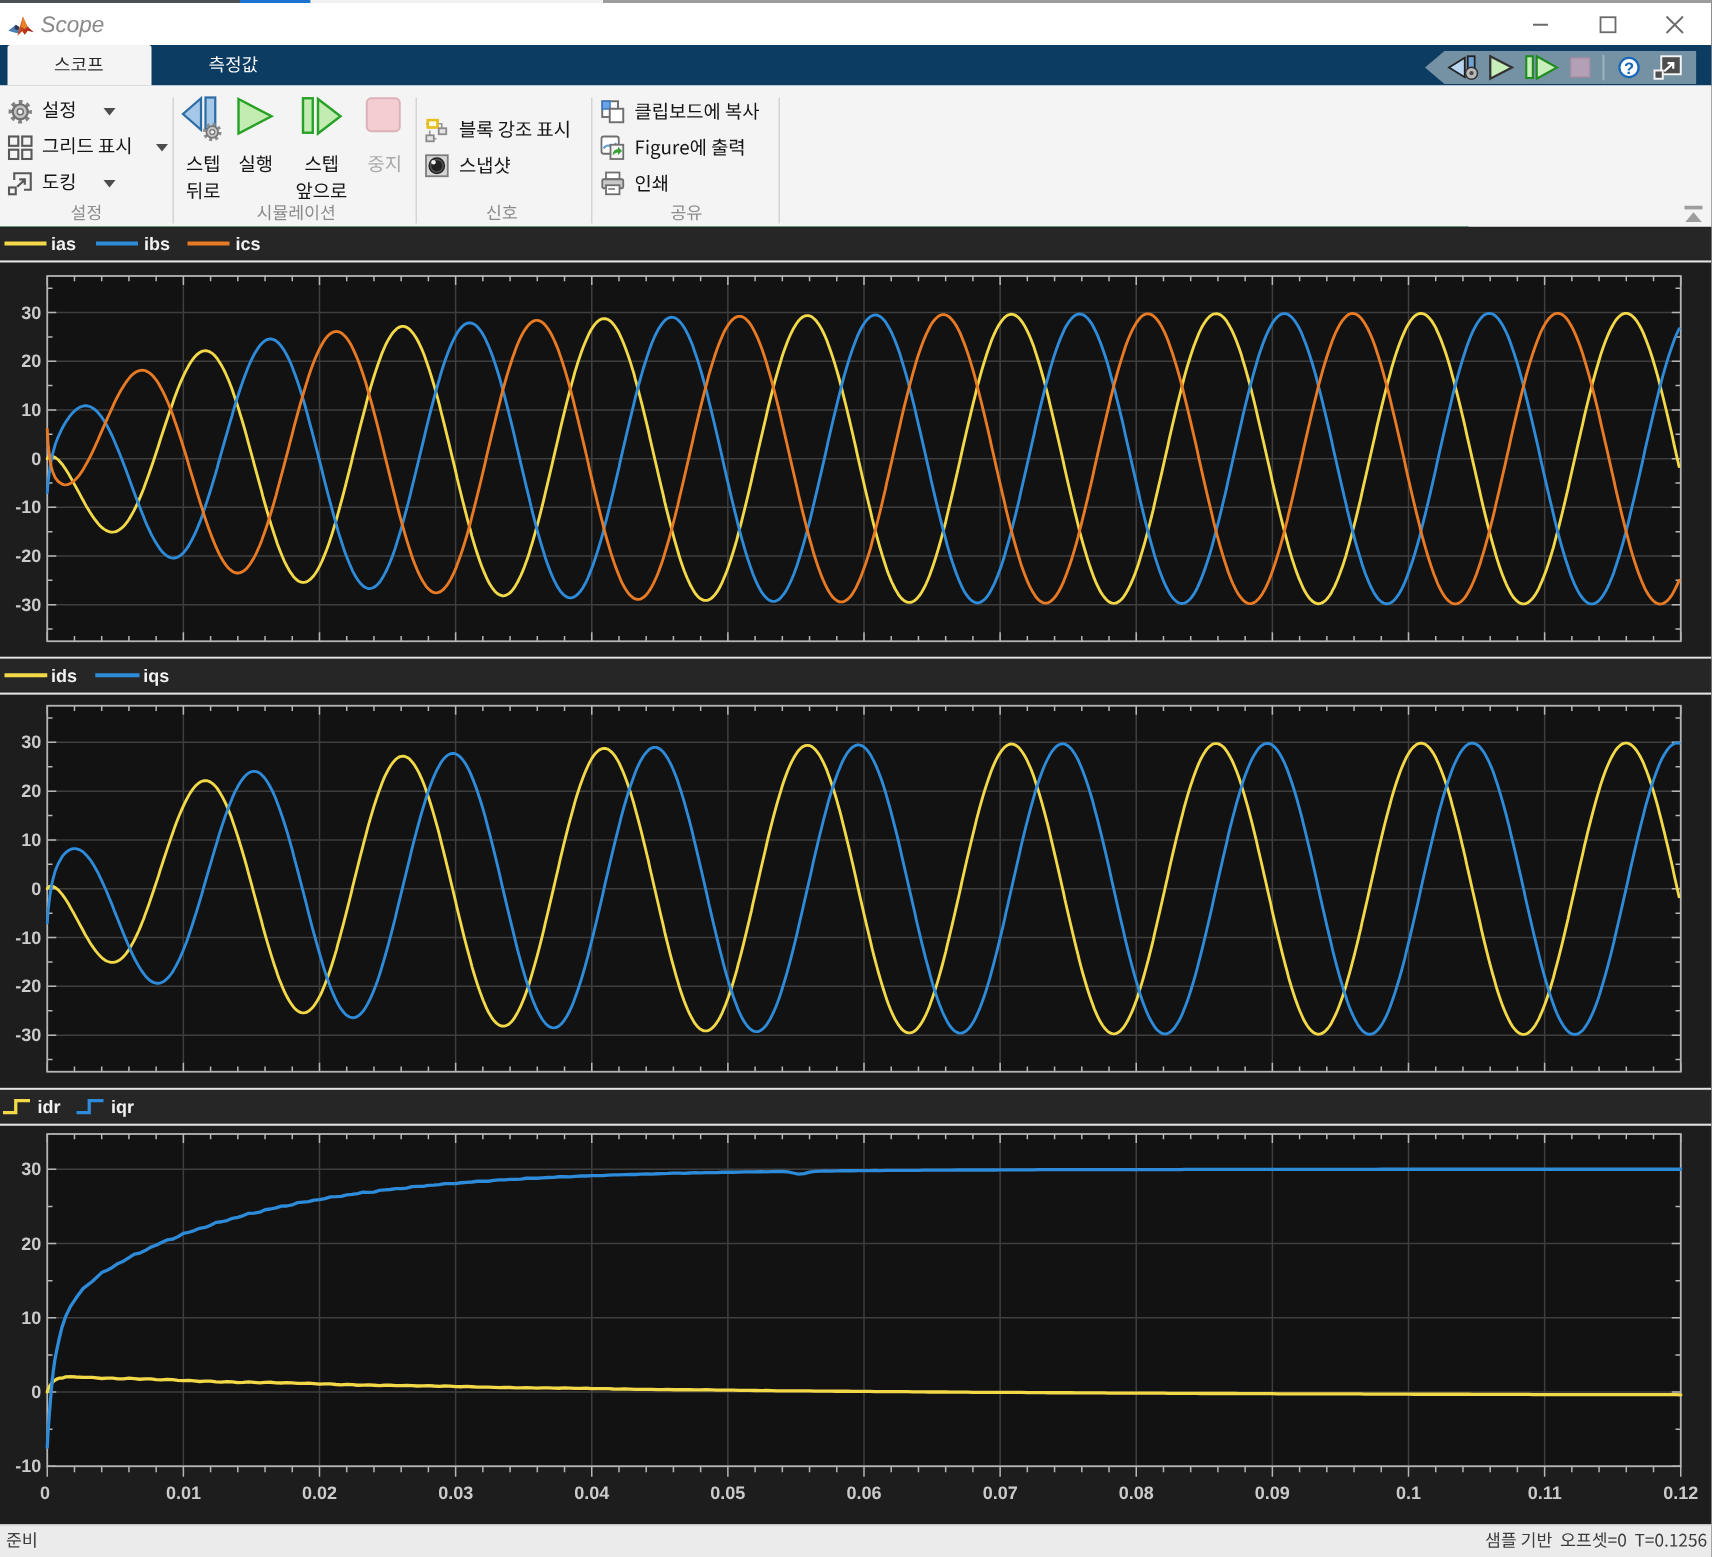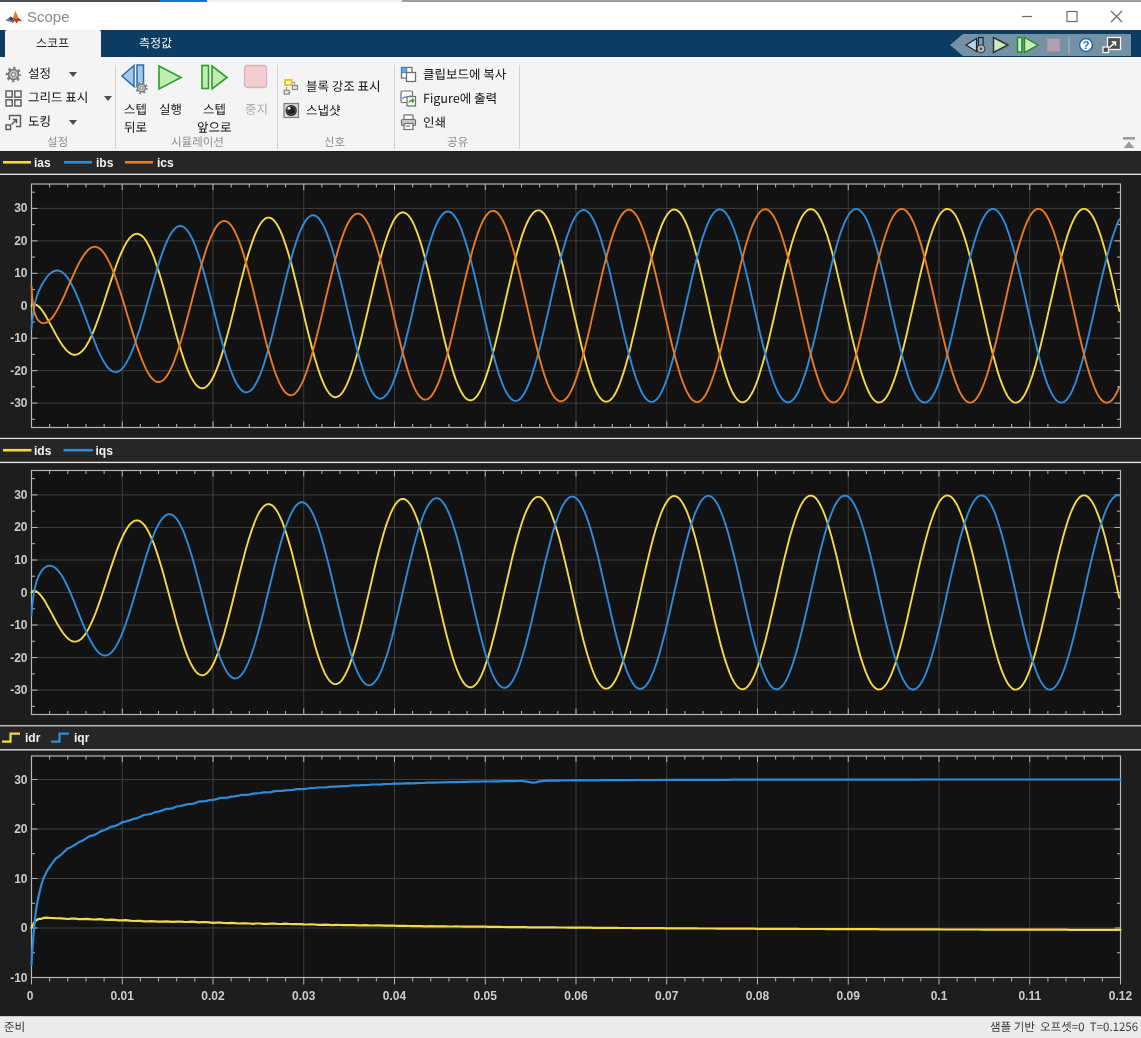--- a/index.html
+++ b/index.html
@@ -7,21 +7,21 @@
 body { font-family:"Liberation Sans",sans-serif; position:relative; background:#fff; }
 .abs { position:absolute; }
 
 
 #topstrip { left:0; top:0; width:1141px; height:2px; background:#9c9c9c; }
 #topstrip .s1{position:absolute;left:0;top:0;width:160px;height:2px;background:#4c5156;}
 #topstrip .s2{position:absolute;left:160px;top:0;width:47px;height:2px;background:#1a73d1;}
 #topstrip .s3{position:absolute;left:207px;top:0;width:195px;height:2px;background:#eff1f2;}
 
 
-#titlebar { left:0; top:2px; width:1013px; height:28px; background:#ffffff; }
+#titlebar { left:0; top:2px; width:1013px; height:28px; background:#ffffff;font-style:italic; }
 #titletext { left:27px; top:6px; font-size:15px; color:#8a8a8a; }
 .winbtn { position:absolute; top:0; width:46px; height:28px; }
 #btnmin { left:1004px; }
 #btnmax { left:1049px; }
 #btncls { left:1094px; }
 
 
 #tabband { left:0; top:30px; width:1141px; height:27px; background:#0d3c63; }
 #tab1 { left:5px; top:0px; width:96px; height:27px; background:#f4f4f4; display:flex; align-items:center; justify-content:center; border-radius:2px 2px 0 0;}
 #tab2 { left:101px; top:0px; width:110px; height:27px; display:flex; align-items:center; justify-content:center;}

